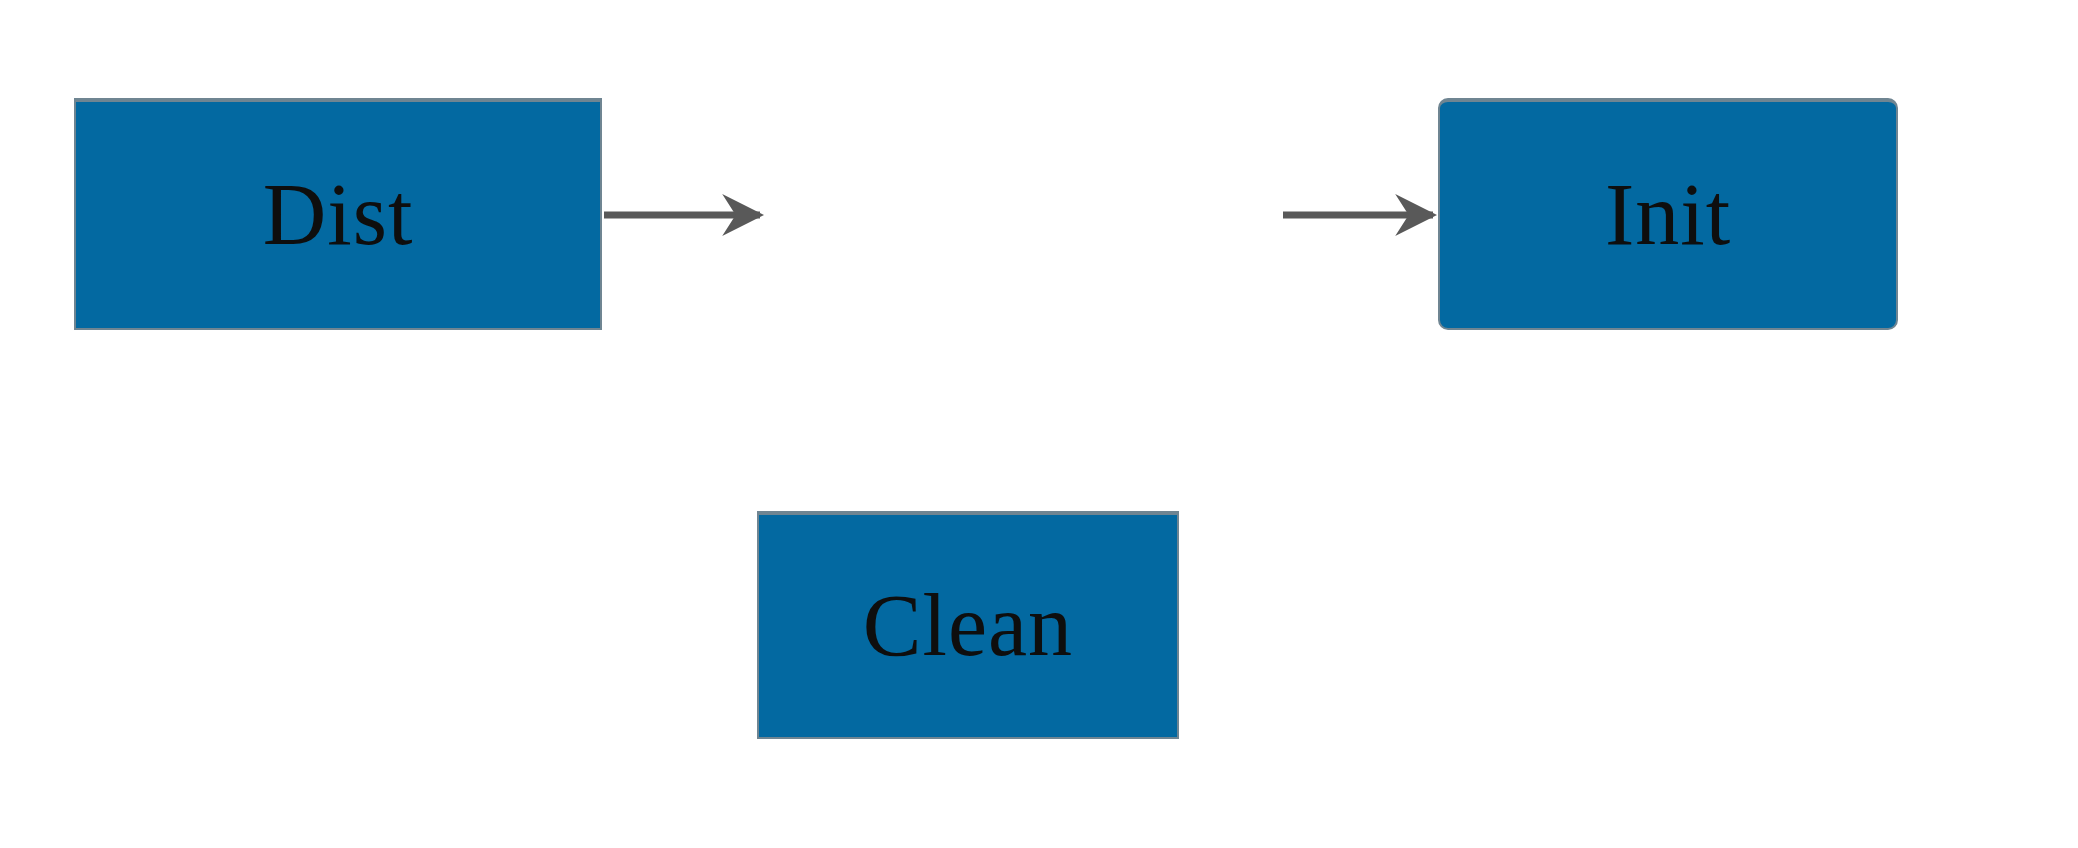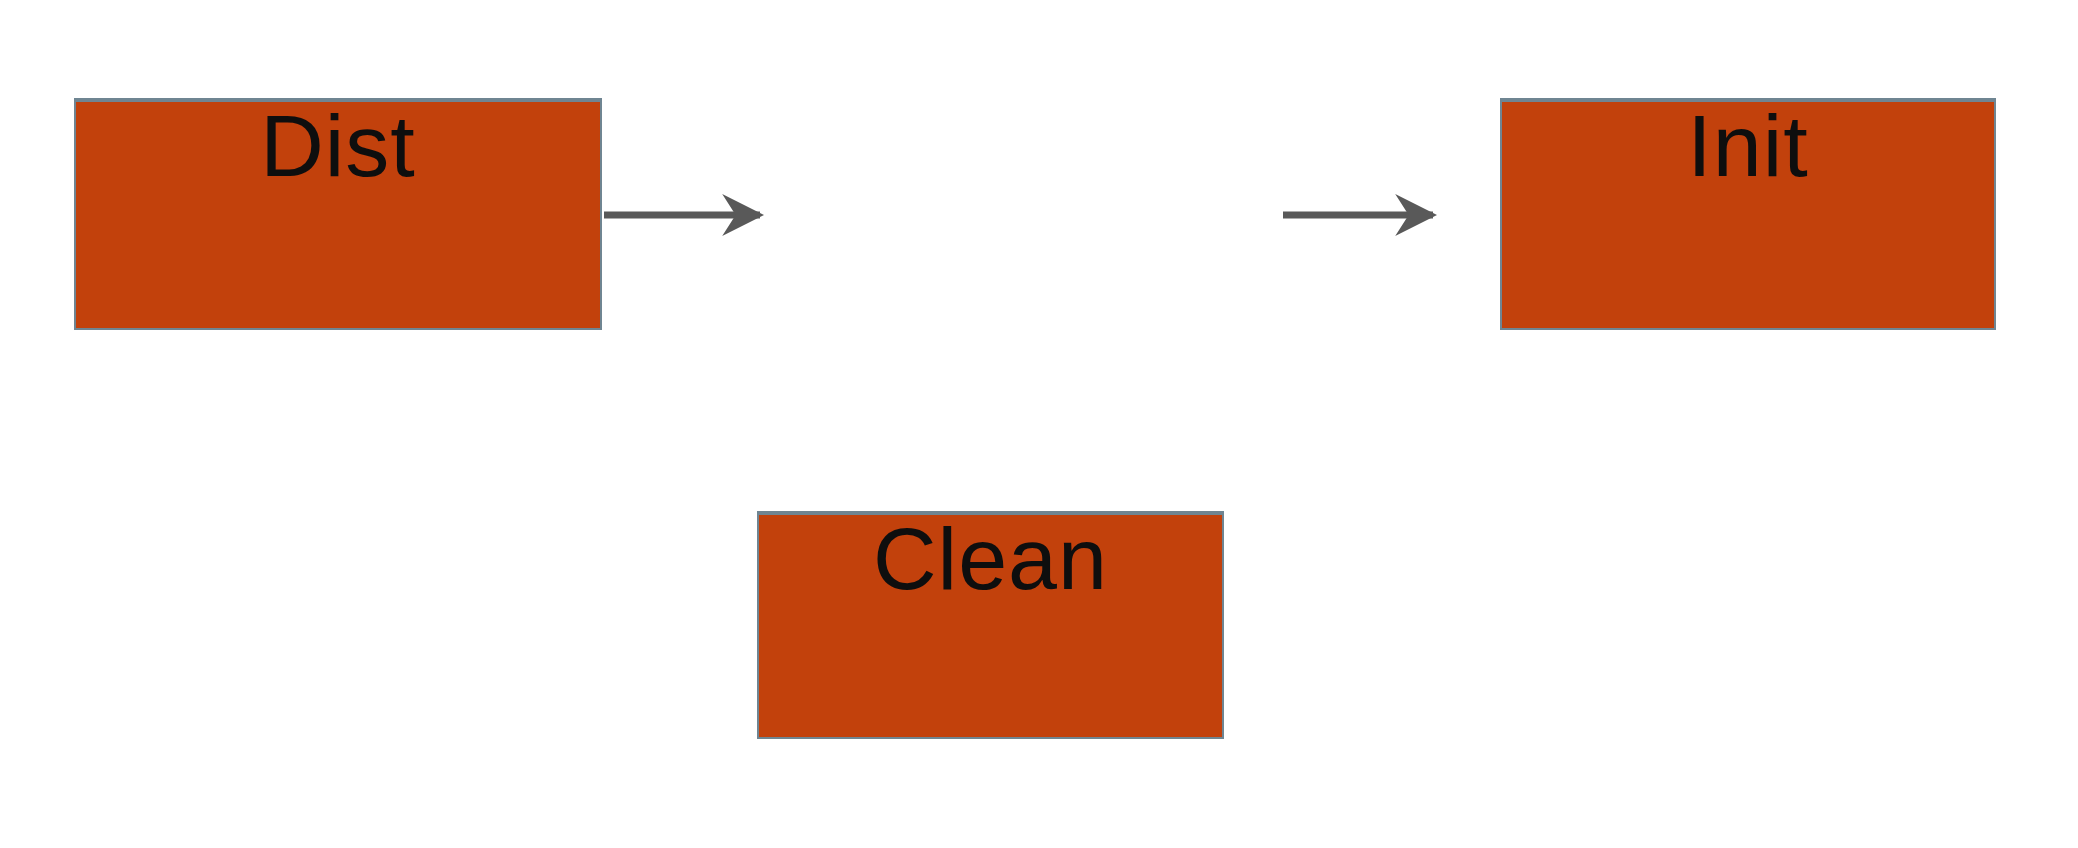--- a/index.html
+++ b/index.html
@@ -15,40 +15,41 @@
     font-family: "Liberation Sans", sans-serif;
   }
   .canvas {
     position: absolute;
     left: 0; top: 0;
     width: 2078px;
     height: 848px;
   }
   .node {
     position: absolute;
-    background: #c2410c;
+    background: #0369a1;
     border: 2px solid #6f8592;
     border-top-width: 4px;
     box-sizing: border-box;
     display: flex;
-    align-items: flex-start;
+    align-items: center;
     justify-content: center;
+    font-family: Liberation Serif, serif;
   }
   .node-label {
     font-size: 88px;
     font-weight: 400;
     color: #0e0e0e;
     letter-spacing: 1px;
     line-height: 1;
     user-select: none;
   }
   .node-dist    { left: 74px;   top: 98px;  width: 528px; height: 232px; }
   .node-compile { left: 765px;  top: 98px;  width: 516px; height: 232px; }
-  .node-init    { left: 1500px; top: 98px;  width: 496px; height: 232px; }
-  .node-clean   { left: 757px;  top: 511px; width: 467px; height: 228px; }
+  .node-init    { left: 1438px; top: 98px;  width: 460px; height: 232px; border-radius: 10px; }
+  .node-clean   { left: 757px;  top: 511px; width: 422px; height: 228px; }
   svg.edges {
     position: absolute;
     left: 0; top: 0;
     pointer-events: none;
   }
 </style>
 </head>
 <body>
 
 <div class="canvas">

